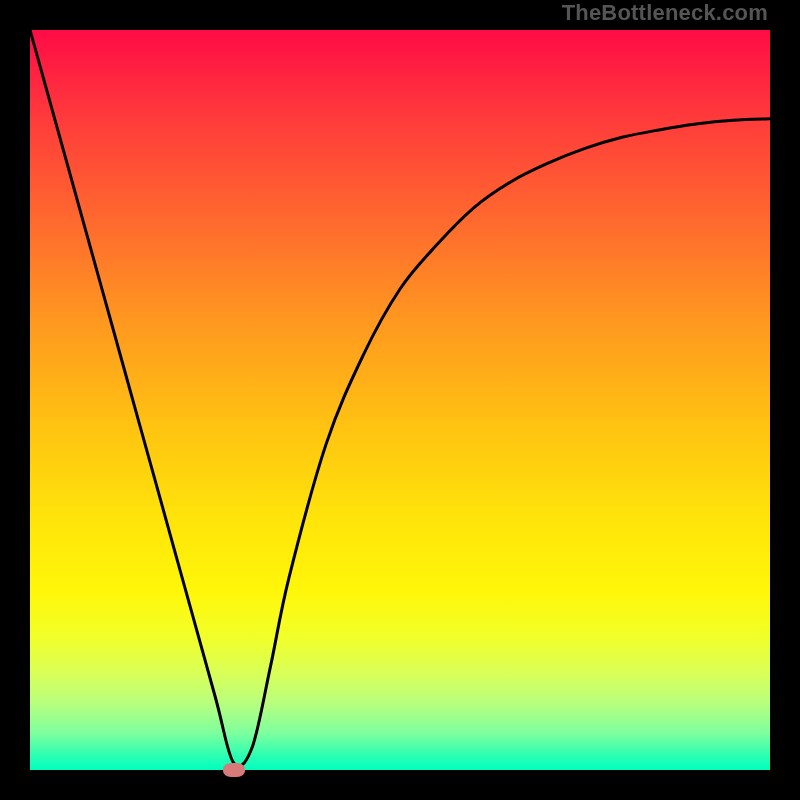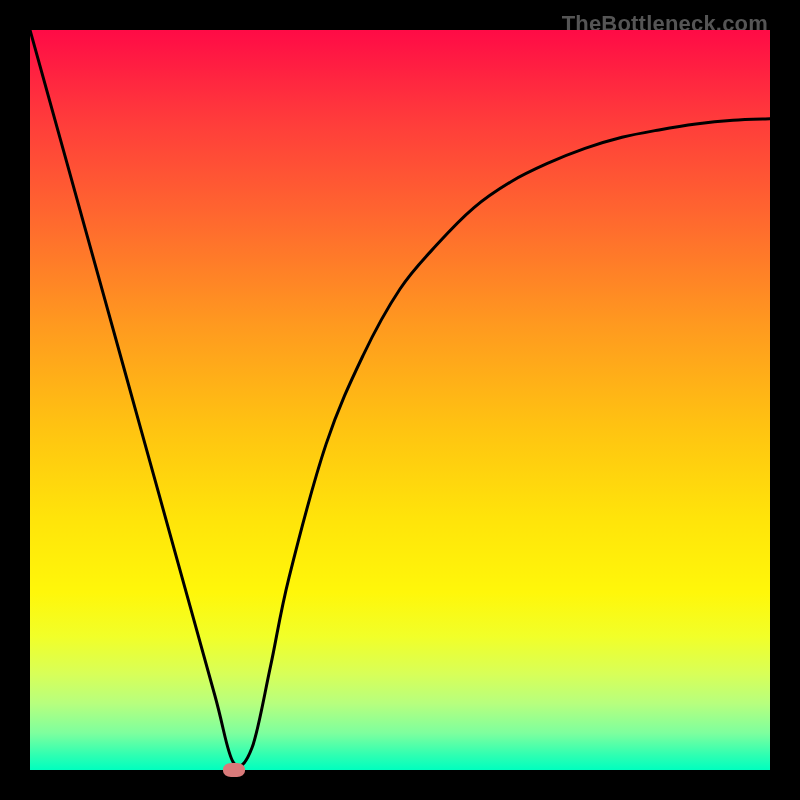--- a/index.html
+++ b/index.html
@@ -41,21 +41,21 @@
   }
   .curve-svg {
     position: absolute;
     left: 0;
     top: 0;
     width: 740px;
     height: 740px;
   }
   .watermark {
     position: absolute;
-    top: 11px;
+    top: 0;
     right: 32px;
     color: #555;
     font-size: 22px;
     font-weight: 600;
     letter-spacing: 0.2px;
     user-select: none;
   }
   .marker {
     position: absolute;
     width: 22px;

